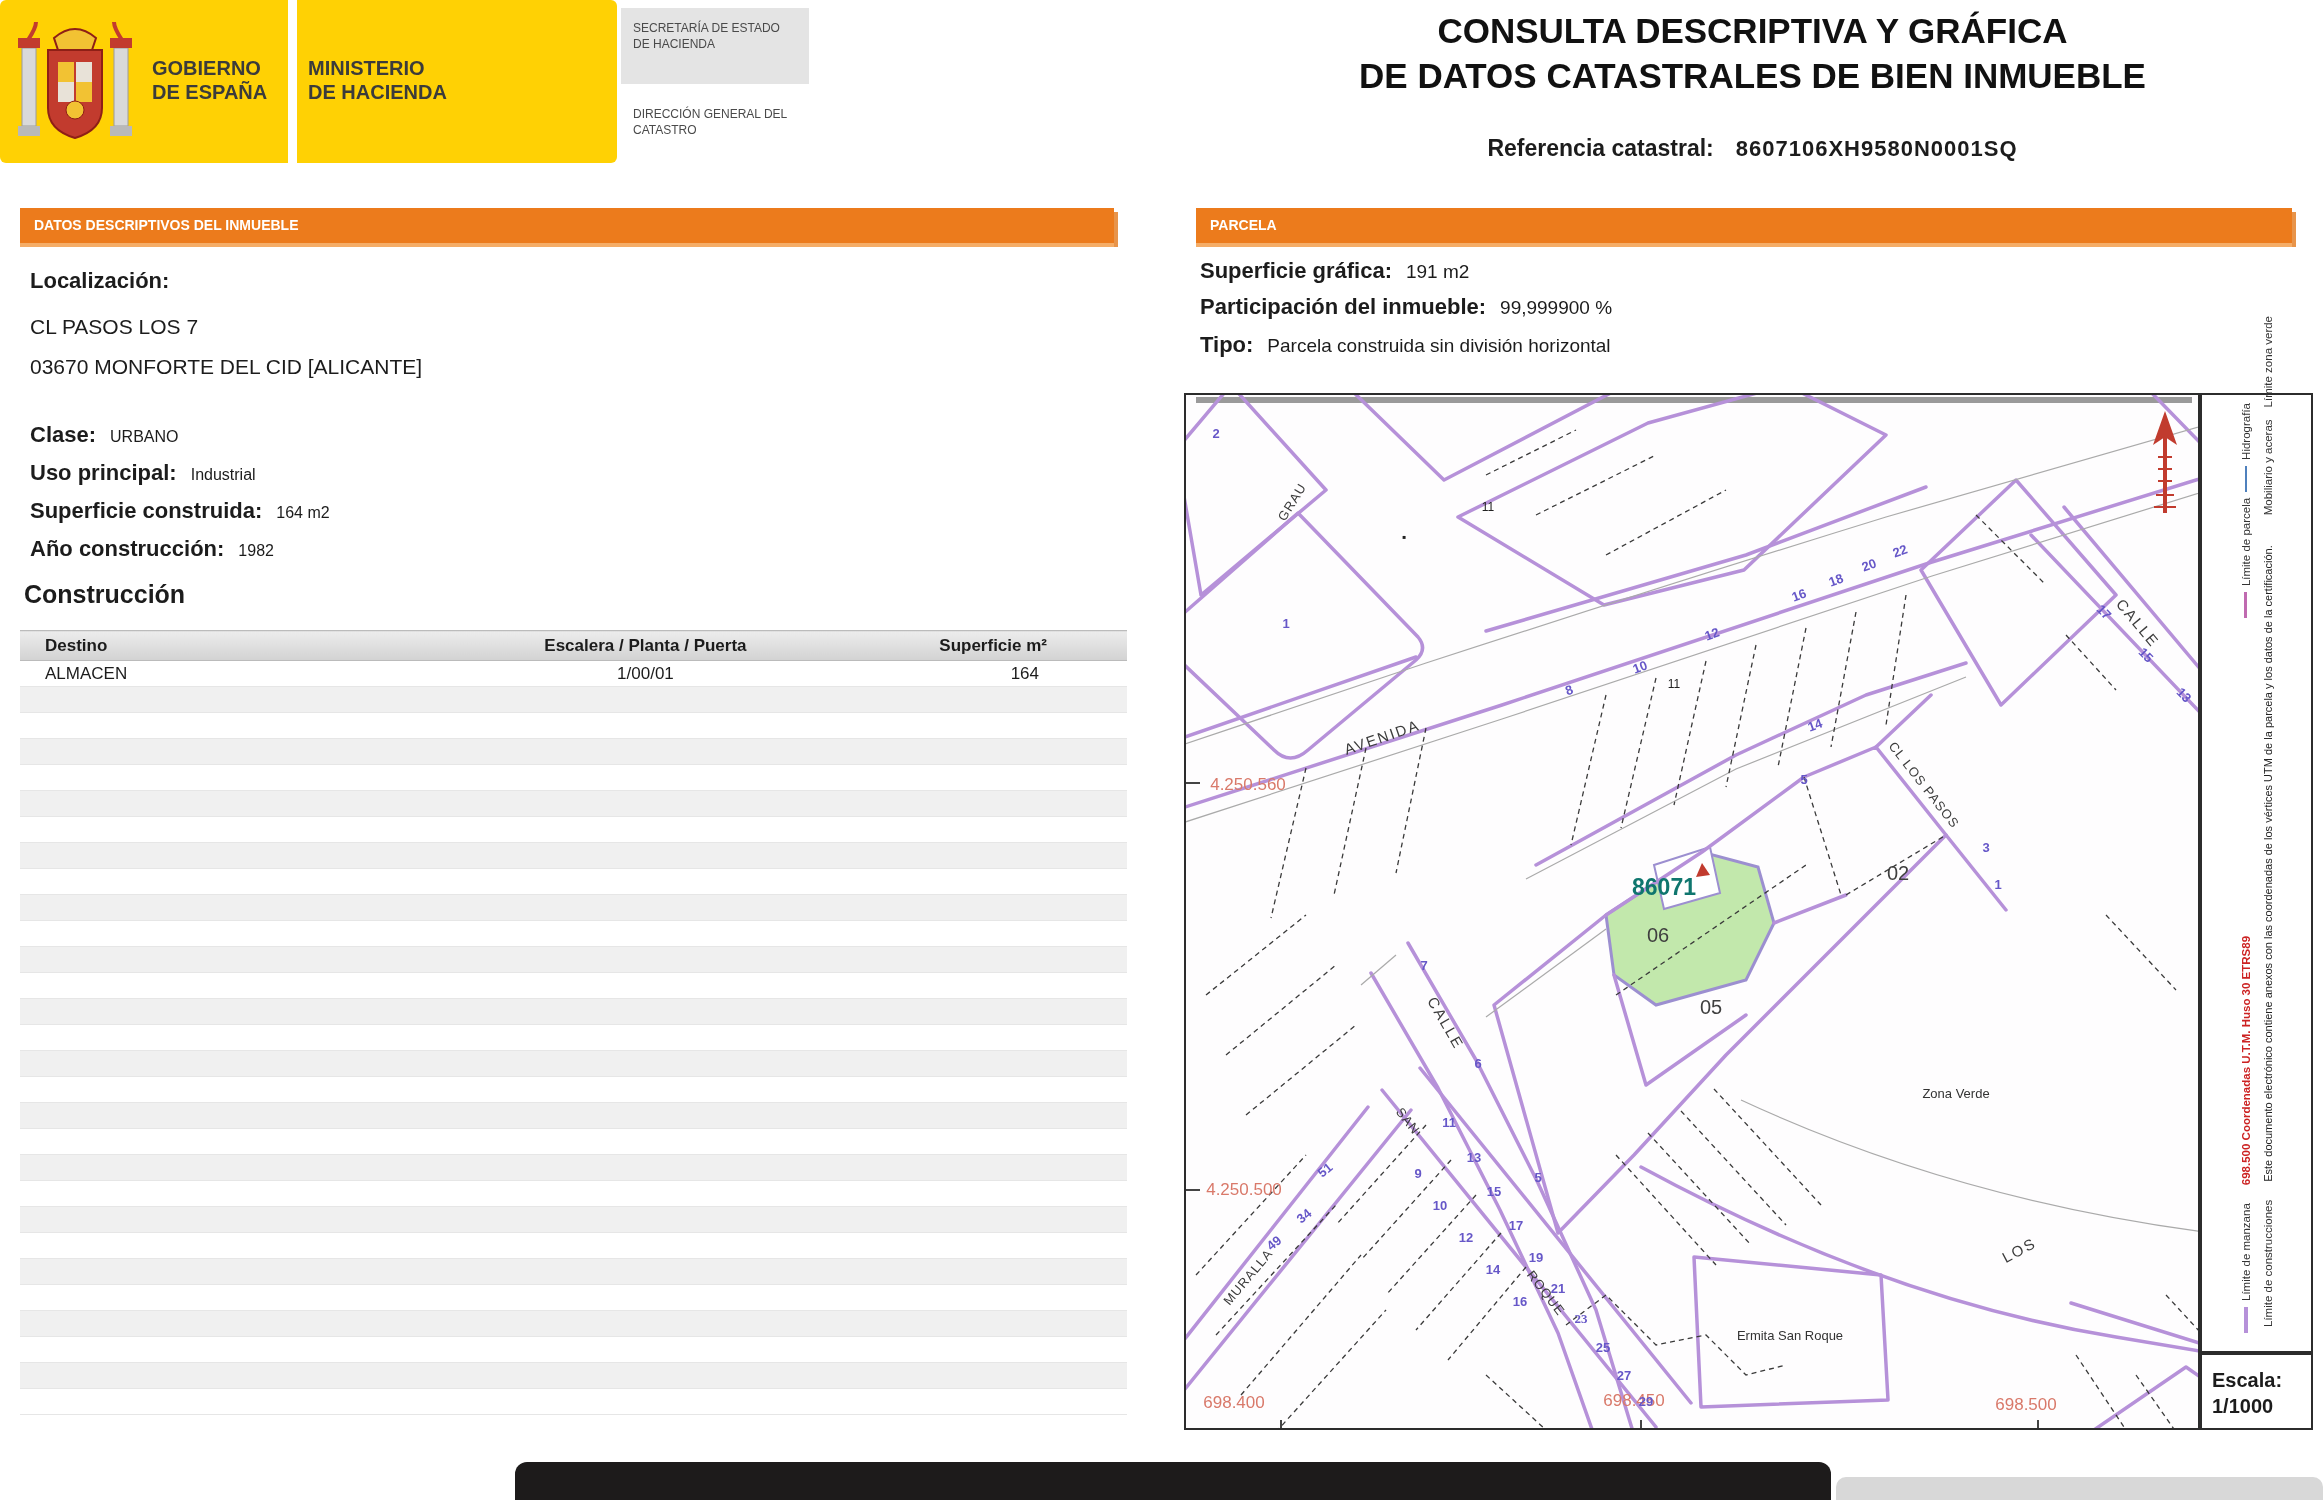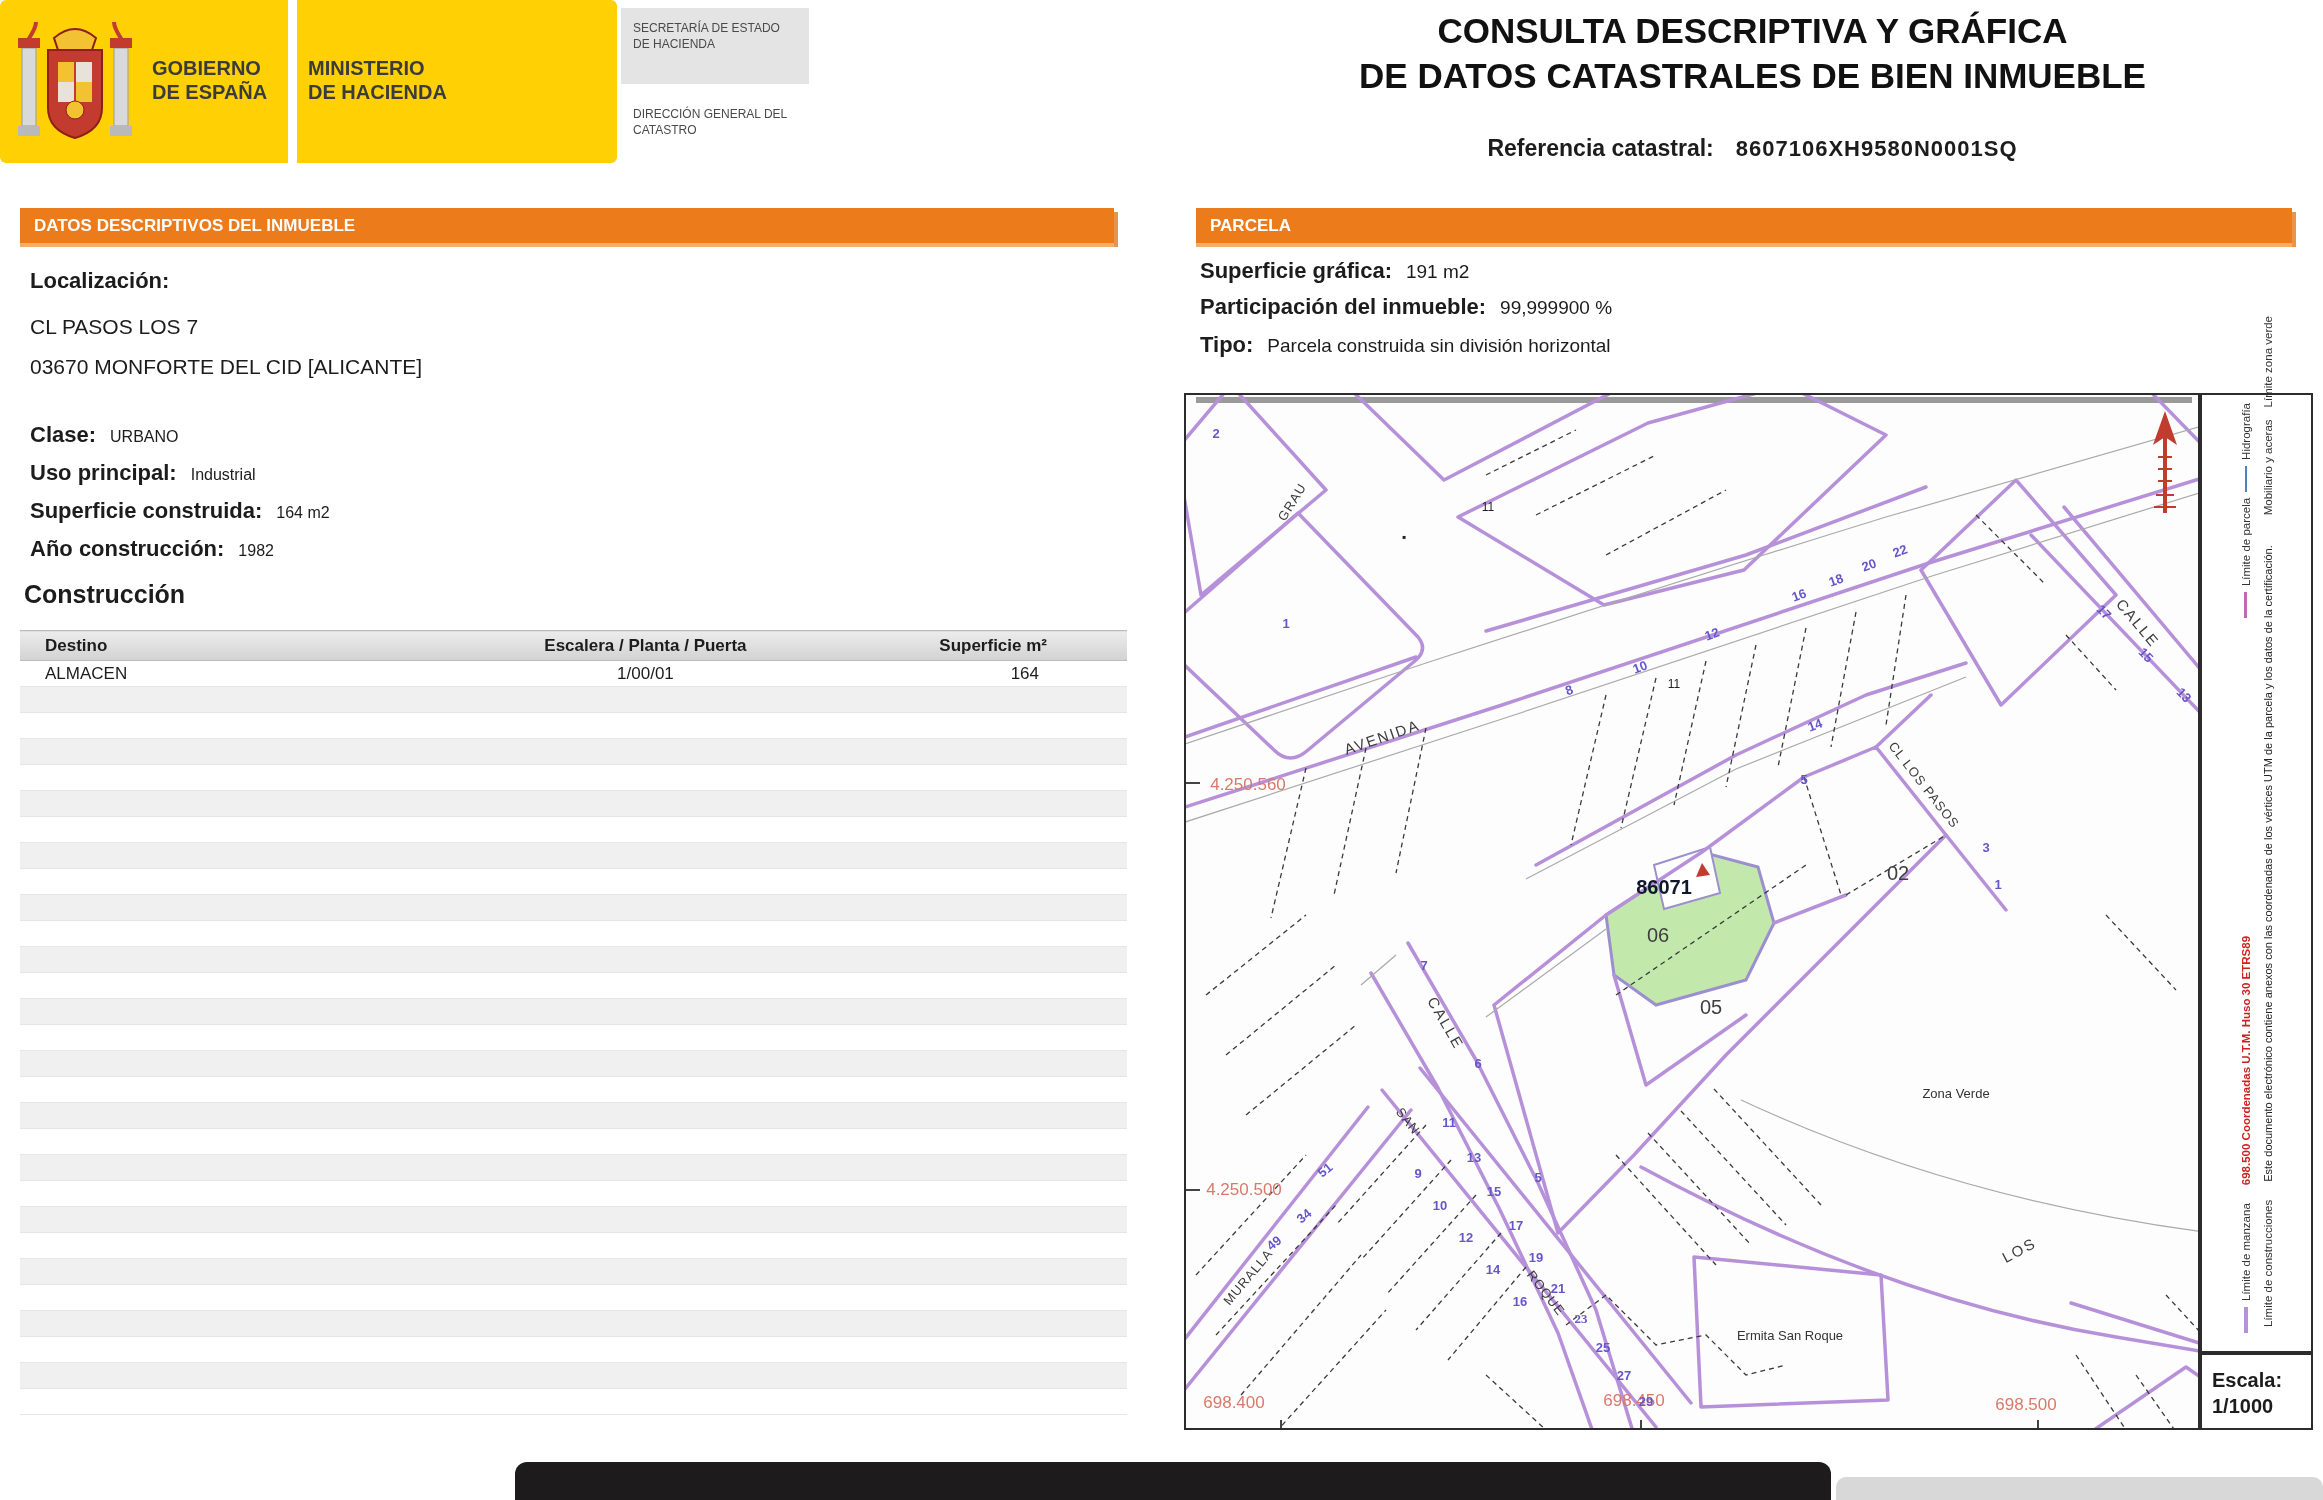--- a/index.html
+++ b/index.html
@@ -19,21 +19,21 @@
   .dirbox{position:absolute;left:633px;top:106px;width:188px;font-size:12px;line-height:16px;color:#4a4a4a;}
 
   .titleblock{position:absolute;left:1190px;top:8px;width:1125px;text-align:center;}
   .titleline{font-size:35px;font-weight:bold;line-height:45px;color:#111;}
   .refline{position:absolute;left:1190px;top:135px;width:1125px;text-align:center;font-size:22px;font-weight:bold;}
   .refline b{font-size:23px;margin-right:22px;}
   .refval{letter-spacing:1px;}
 
   
   .secbar{position:absolute;height:35px;background:#EC7B1C;color:#fff;font-weight:bold;
-          font-size:17px;line-height:35px;padding-left:14px;box-shadow:0 4px 0 #f5ad67, 4px 4px 0 #e8944a;}
+          font-size:14px;line-height:35px;padding-left:14px;box-shadow:0 4px 0 #f5ad67, 4px 4px 0 #e8944a;}
   .secbar.left{left:20px;top:208px;width:1094px;}
   .secbar.right{left:1196px;top:208px;width:1096px;}
 
   
   .lrow{position:absolute;left:30px;font-size:22px;}
   .lrow b{font-size:22px;margin-top:35px;}
   .lrow .val{font-weight:normal;font-size:16px;margin-left:14px;}
   .addr{font-size:21px;}
   .constr-title{position:absolute;left:24px;top:580px;font-size:25px;font-weight:bold;}
 
@@ -57,21 +57,21 @@
   
   .mapframe{position:absolute;left:1184px;top:393px;width:1016px;height:1037px;
             border:2px solid #2c2c2c;background:#fefdfe;overflow:hidden;}
   .mapsvg{position:absolute;left:0;top:0;}
   .ml{position:absolute;white-space:nowrap;transform-origin:center;}
   .ml-street{font-size:15px;color:#3c3c3c;letter-spacing:2px;}
   .ml-street.sm{font-size:13px;letter-spacing:1px;}
   .ml-num{font-size:13px;font-weight:bold;color:#6657C8;}
   .ml-bnum{font-size:12px;color:#222;}
   .ml-coord{font-size:17px;color:#D9796A;}
-  .ml-ref{font-size:20px;font-weight:bold;color:#0f172a;}
+  .ml-ref{font-size:23px;font-weight:bold;color:#0f766e;}
   .ml-pnum{font-size:20px;color:#3f3f3f;}
   .ml-area{font-size:13px;color:#333;}
 
   
   .legendstrip{position:absolute;left:2200px;top:393px;width:113px;height:960px;border:2px solid #2c2c2c;background:#fff;}
   .legendrot{position:absolute;left:2202px;top:393px;width:956px;height:109px;
              transform:rotate(-90deg) translateX(-956px);transform-origin:top left;
              display:flex;flex-direction:column;justify-content:center;gap:10px;padding:6px 10px;box-sizing:border-box;}
   .legrow{display:flex;align-items:center;font-size:11.5px;color:#333;white-space:nowrap;}
   .legrow .gap{flex:1;}

